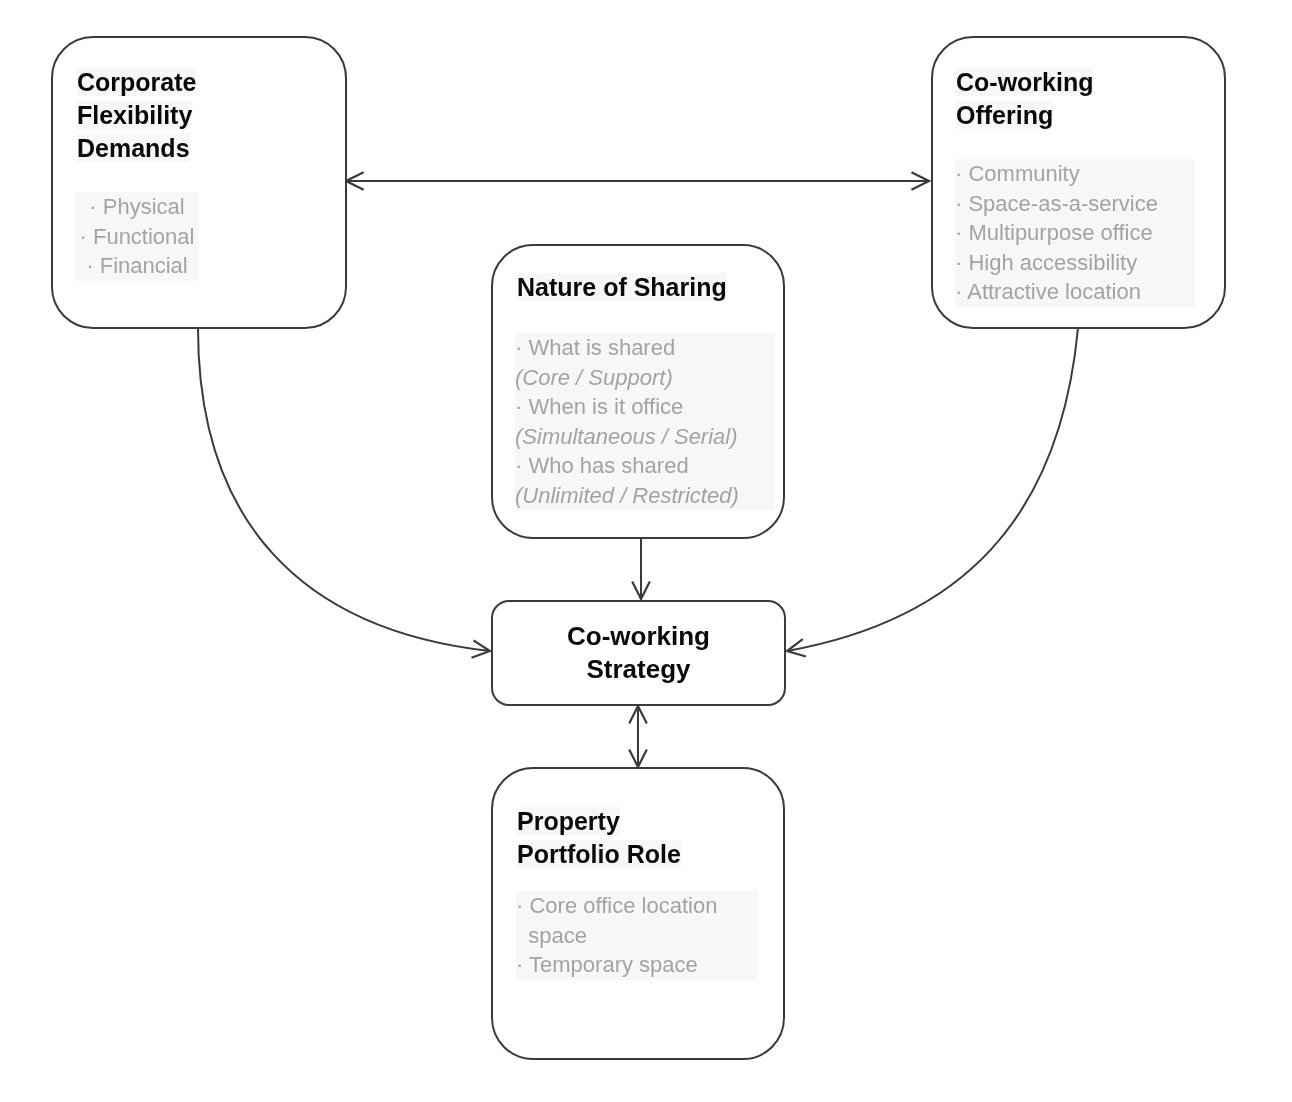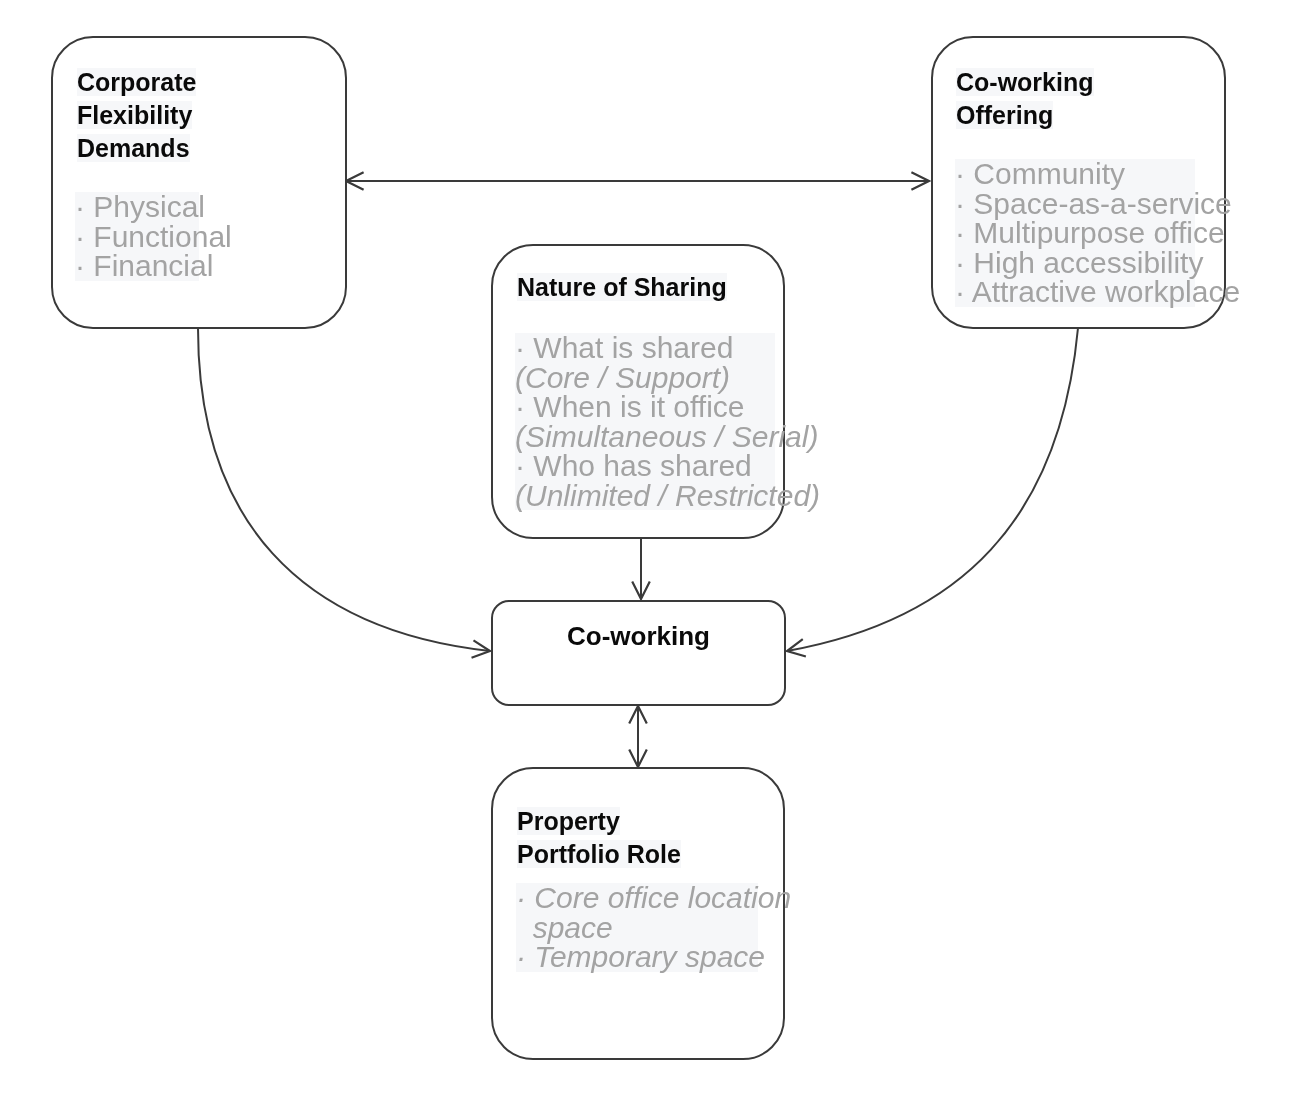--- a/index.html
+++ b/index.html
@@ -7,21 +7,21 @@
          font-family: "Liberation Sans", sans-serif; }
   #connectors { position: absolute; left: 0; top: 0; width: 1292px; height: 1102px; }
   .node { position: absolute; box-sizing: border-box; border: 2px solid #3a3a3a;
           background: #ffffff; padding-left: 44px; }
   .node.big { border-radius: 42px; }
   .node.small { border-radius: 18px; }
   .title { font-weight: bold; color: #0a0a0a; font-size: 25px; line-height: 33px;
            background: #f6f7f9; display: inline; box-decoration-break: clone;
            -webkit-box-decoration-break: clone; }
   .title-wrap { position: absolute; }
-  .items { position: absolute; font-size: 30px; line-height: 29.5px; color: #a3a3a3;
+  .items { position: absolute; font-size: 22px; line-height: 29.5px; color: #a3a3a3;
            background: #f6f7f9; }
   .items div { white-space: nowrap; }
   .items .sub { font-style: italic; }
   .center-title { position: absolute; left: 0; right: 0; text-align: center;
                   font-weight: bold; font-size: 26px; line-height: 33px; color: #0a0a0a; }
 </style>
 </head>
 <body>
 
 <svg id="connectors" viewBox="0 0 1292 1102">
@@ -53,47 +53,48 @@
 <div class="node big" style="left:931px; top:36px; width:295px; height:293px;">
   <div class="title-wrap" style="left:23px; top:28px;">
     <div><span class="title">Co-working</span></div>
     <div><span class="title">Offering</span></div>
   </div>
   <div class="items" style="left:22px; top:121px; width:240px;">
     <div>· Community</div>
     <div>· Space-as-a-service</div>
     <div>· Multipurpose office</div>
     <div>· High accessibility</div>
-    <div>· Attractive workplace</div>
+    <div>· Attractive location</div>
   </div>
 </div>
 
 <div class="node big" style="left:491px; top:244px; width:294px; height:295px;">
   <div class="title-wrap" style="left:24px; top:25px;">
     <div><span class="title">Nature of Sharing</span></div>
   </div>
   <div class="items" style="left:22px; top:87px; width:260px;">
     <div>· What is shared</div>
     <div class="sub">(Core / Support)</div>
     <div>· When is it office</div>
     <div class="sub">(Simultaneous / Serial)</div>
     <div>· Who has shared</div>
     <div class="sub">(Unlimited / Restricted)</div>
   </div>
 </div>
 
 <div class="node small" style="left:491px; top:600px; width:295px; height:106px;">
   <div class="center-title" style="top:18px;">
     <div>Co-working</div>
+    <div>Strategy</div>
   </div>
 </div>
 
 <div class="node big" style="left:491px; top:767px; width:294px; height:293px;">
   <div class="title-wrap" style="left:24px; top:36px;">
     <div><span class="title">Property</span></div>
     <div><span class="title">Portfolio Role</span></div>
   </div>
-  <div class="items" style="left:23px; top:114px; width:242px;font-style:italic;">
+  <div class="items" style="left:23px; top:122px; width:242px;">
     <div>· Core office location</div>
     <div style="white-space:pre;">  space</div>
     <div>· Temporary space</div>
   </div>
 </div>
 
 </body></html>

